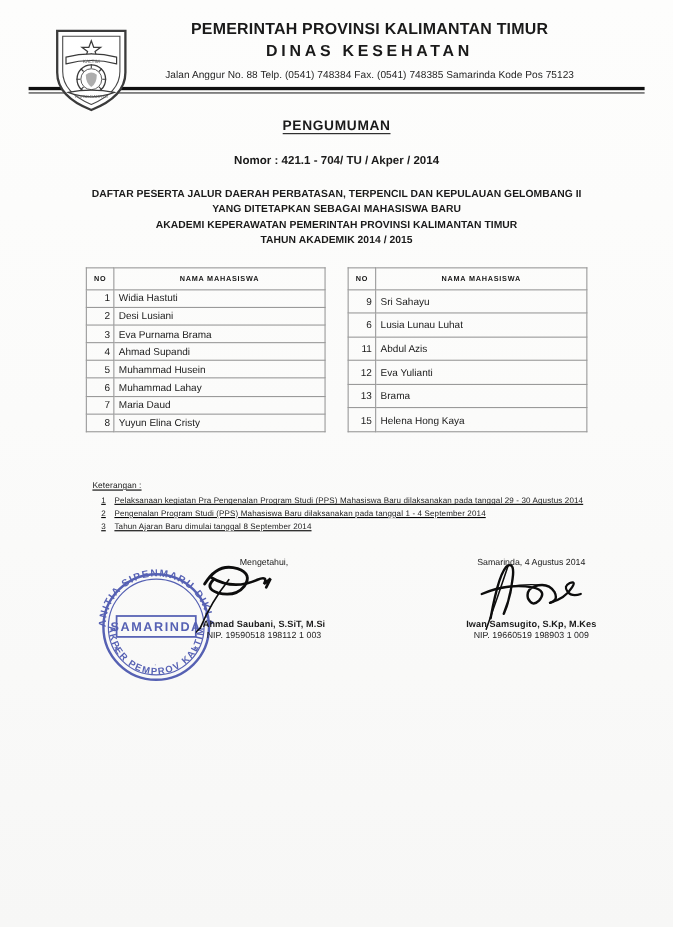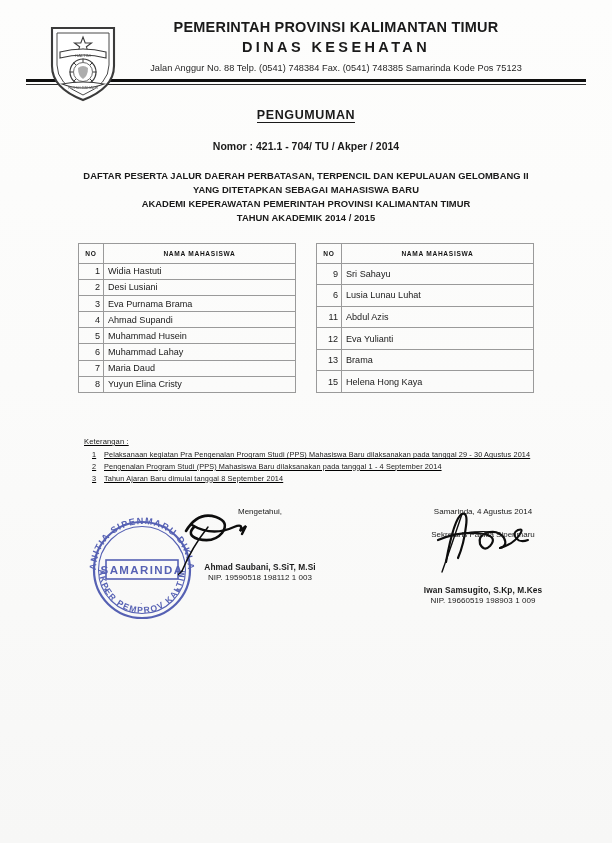--- a/index.html
+++ b/index.html
@@ -195,21 +195,21 @@
     position: relative;
     margin-top: 22px;
     height: 100px;
   }
   .sig {
     position: absolute;
     text-align: center;
     font-size: 8px;
     color: #1a1a1a;
   }
-  .sig-left  { left: 160px; width: 200px; }
+  .sig-left  { left: 140px; width: 200px; }
   .sig-right { left: 378px; width: 210px; }
   .sig-place {
     font-size: 8px;
     line-height: 1.5;
   }
   .sig-role {
     font-size: 8px;
     margin-top: 11px;
     line-height: 1.5;
   }
@@ -409,21 +409,20 @@
 
       <div class="sig sig-left">
         <div class="sig-place">Mengetahui,</div>
         <div class="sig-gap"></div>
         <div class="sig-name">Ahmad Saubani, S.SiT, M.Si</div>
         <div class="sig-nip">NIP. 19590518 198112 1 003</div>
       </div>
 
       <div class="sig sig-right">
         <div class="sig-place">Samarinda, 4 Agustus 2014</div>
-        <div class="sig-role">Sekretaris Panitia Sipenmaru</div>
         <div class="sig-gap"></div>
         <div class="sig-name">Iwan Samsugito, S.Kp, M.Kes</div>
         <div class="sig-nip">NIP. 19660519 198903 1 009</div>
       </div>
     </div>
 
   </div>
 
   <div class="stamp">
     <svg width="120" height="118" viewBox="0 0 120 118">

